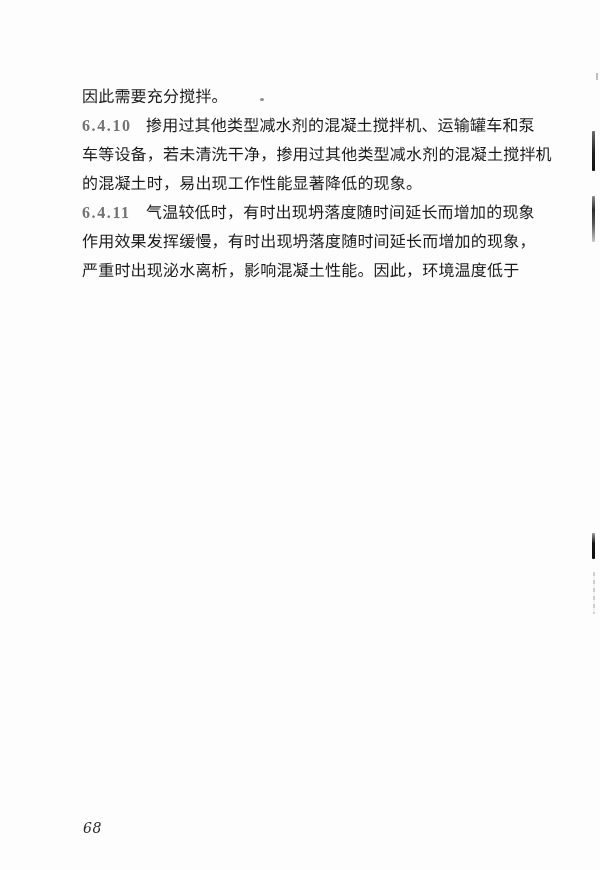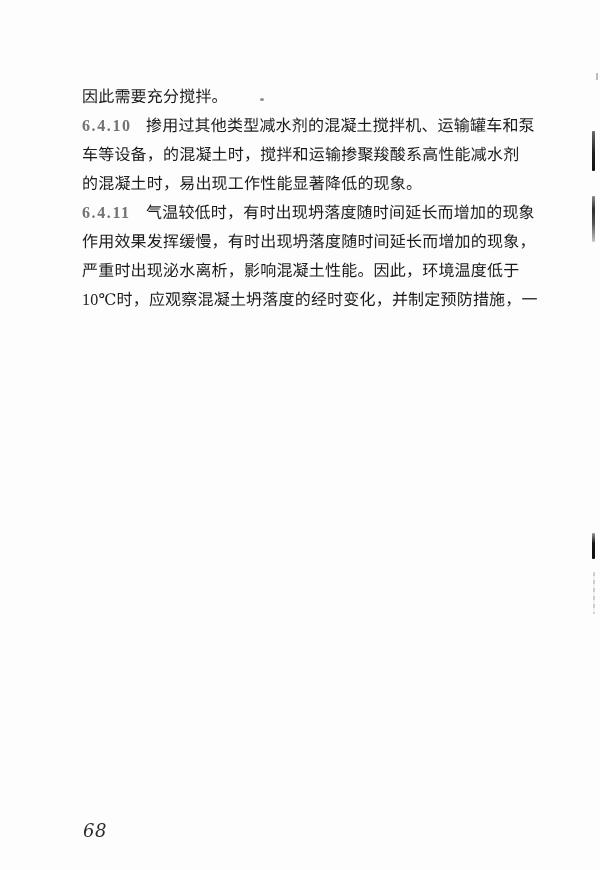--- a/index.html
+++ b/index.html
@@ -39,21 +39,21 @@
     min-width: 64px;
     letter-spacing: 1.6px;
     color: #737373;
   }
   .page-number {
     position: absolute;
     left: 83px;
     top: 820px;
     font-family: "DejaVu Serif", "Liberation Serif", serif;
     font-style: italic;
-    font-size: 18px;
+    font-size: 14px;
     color: #2a2a2a;
     letter-spacing: 0.5px;
   }
   
   .edge-mark {
     position: absolute;
     width: 3px;
     border-radius: 1px;
   }
   .edge-mark-1 {
@@ -89,27 +89,26 @@
 </style>
 </head>
 <body>
 
 <div class="page-surface"></div>
 
 <div class="text-block">
   <p class="t-line">因此需要充分搅拌。</p>
 
   <p class="t-line"><span class="sec-num">6.4.10</span><span>掺用过其他类型减水剂的混凝土搅拌机、运输罐车和泵</span></p>
-  <p class="t-line">车等设备，的混凝土时，搅拌和运输掺聚羧酸系高性能减水剂</p>
+  <p class="t-line">车等设备，若未清洗干净，掺用过其他类型减水剂的混凝土搅拌机</p>
   <p class="t-line">的混凝土时，易出现工作性能显著降低的现象。</p>
 
   <p class="t-line"><span class="sec-num">6.4.11</span><span>气温较低时，有时出现坍落度随时间延长而增加的现象</span></p>
   <p class="t-line">作用效果发挥缓慢，有时出现坍落度随时间延长而增加的现象，</p>
   <p class="t-line">严重时出现泌水离析，影响混凝土性能。因此，环境温度低于</p>
-  <p class="t-line">10℃时，应观察混凝土坍落度的经时变化，并制定预防措施，一</p>
 </div>
 
 <div class="ink-speck"></div>
 
 <div class="edge-speck"></div>
 <div class="edge-mark edge-mark-1"></div>
 <div class="edge-mark edge-mark-2"></div>
 <div class="edge-mark edge-mark-3"></div>
 <div class="edge-mark edge-mark-4"></div>
 

